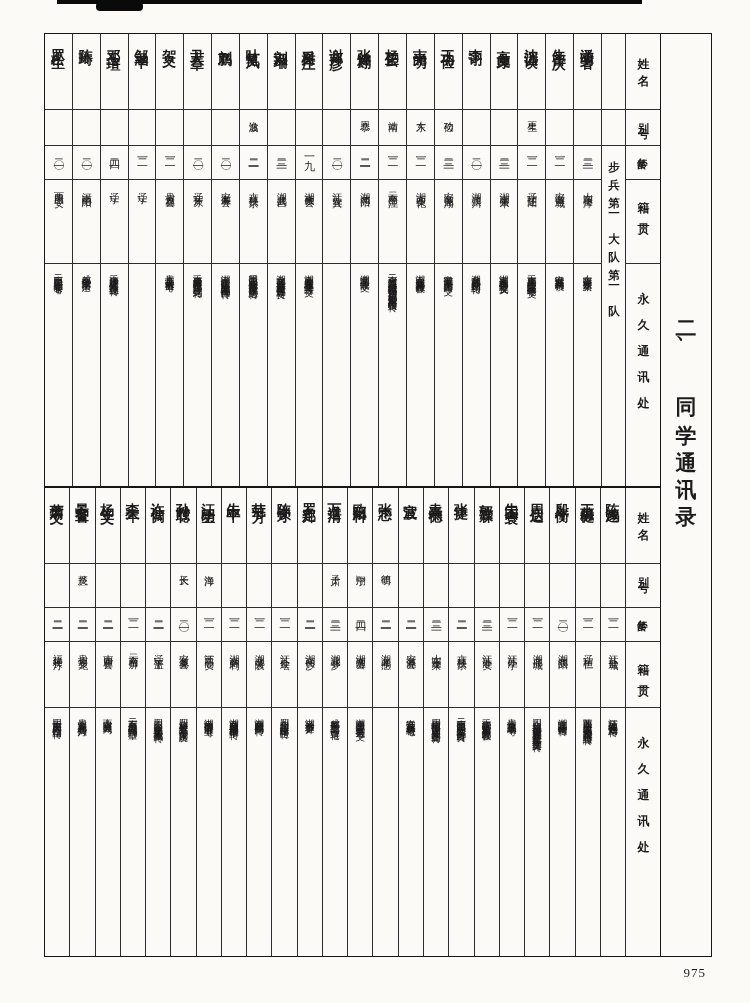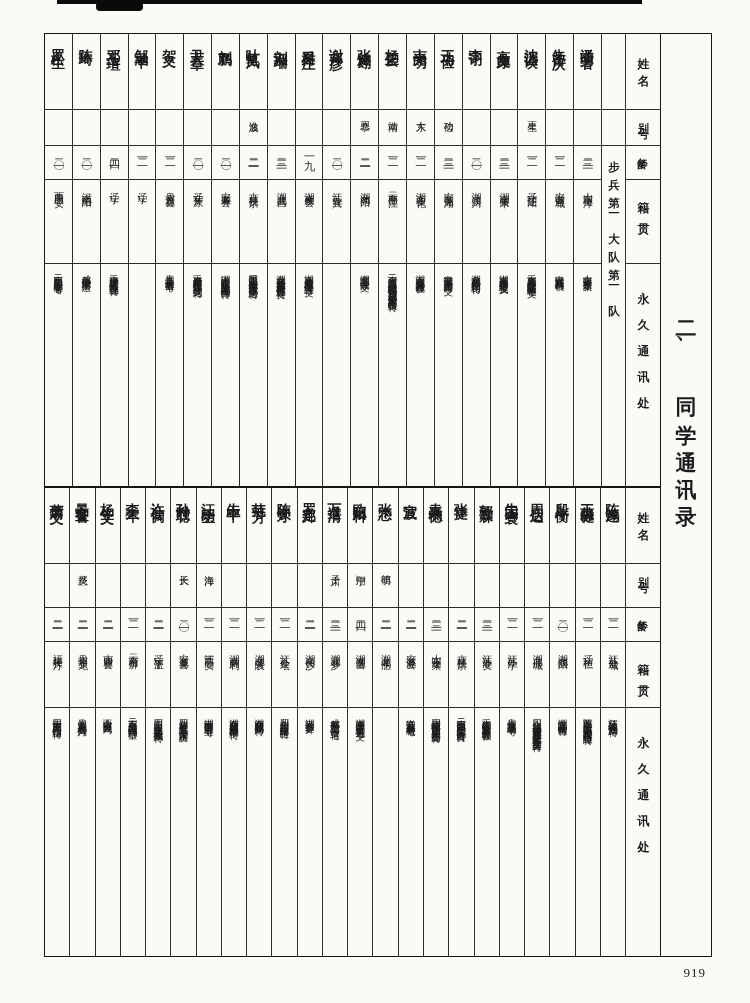--- a/index.html
+++ b/index.html
@@ -869,15 +869,15 @@
       </div>
 
     </div>
 
     <div class="title-col">
       <div class="txt v title-txt">二、同学通讯录</div>
     </div>
 
   </div>
 
-  <div class="page-number">919</div>
+  <div class="page-number">975</div>
 
 </div>
 
 </body></html>

